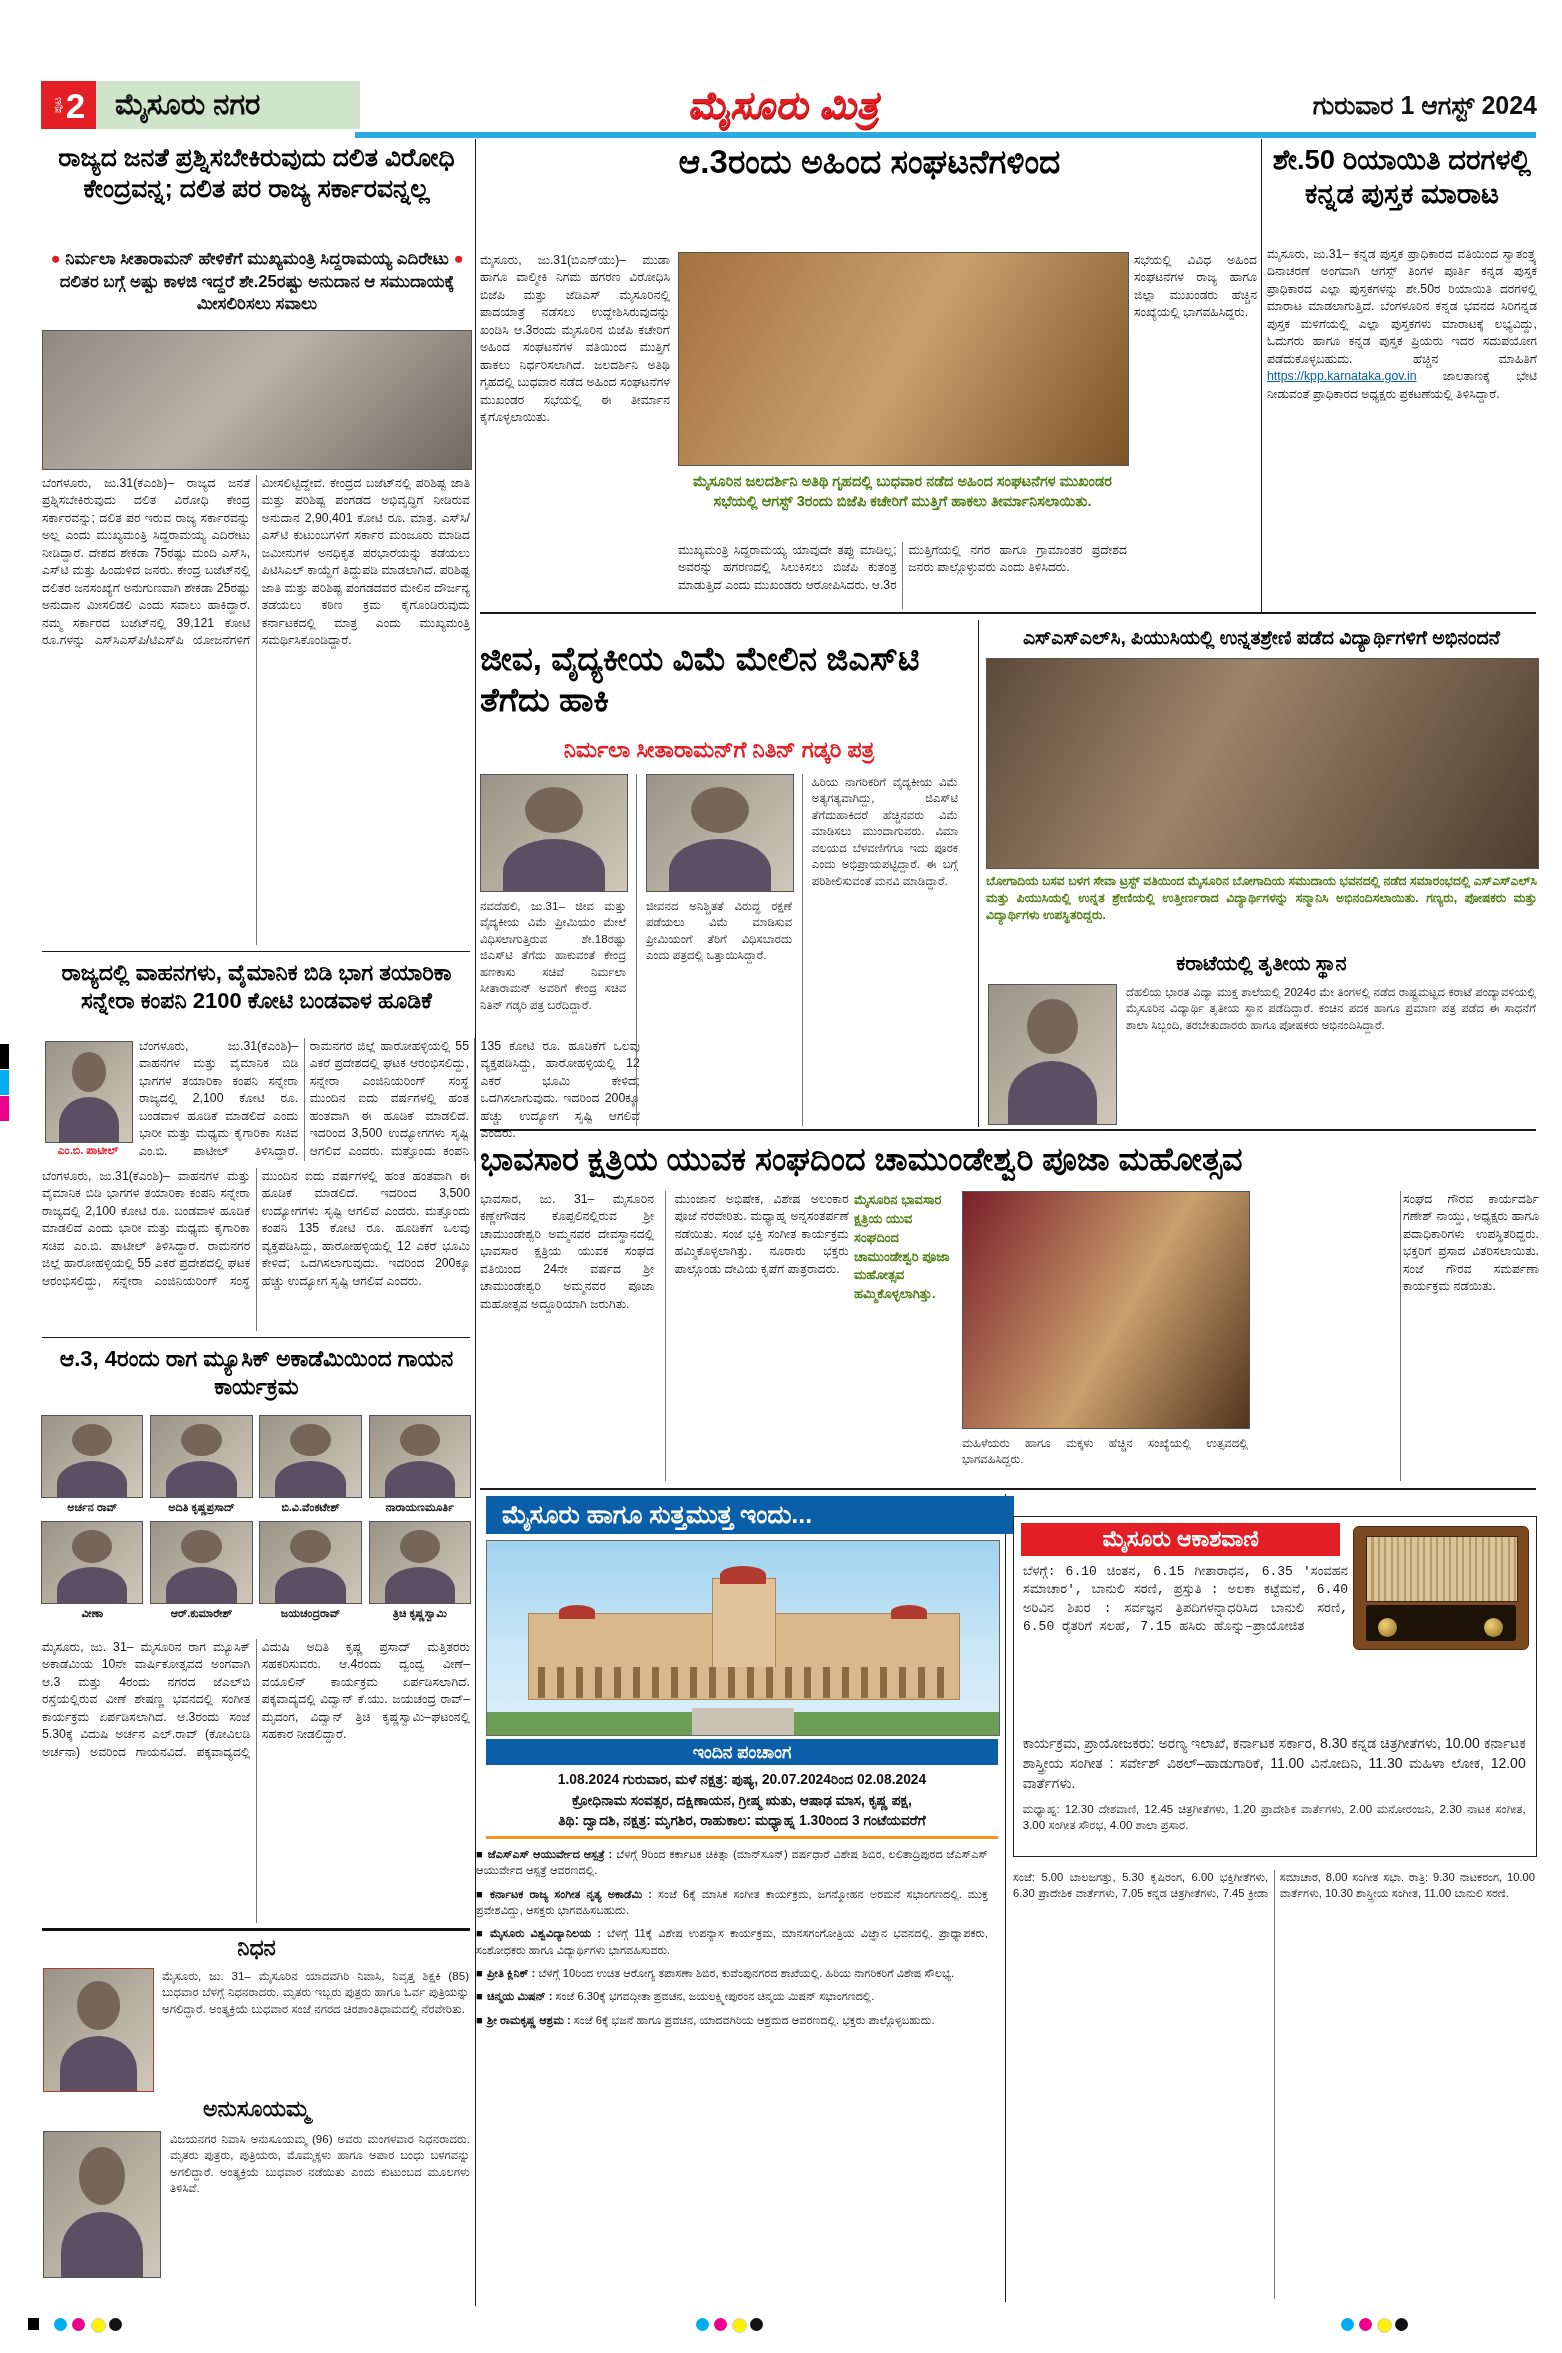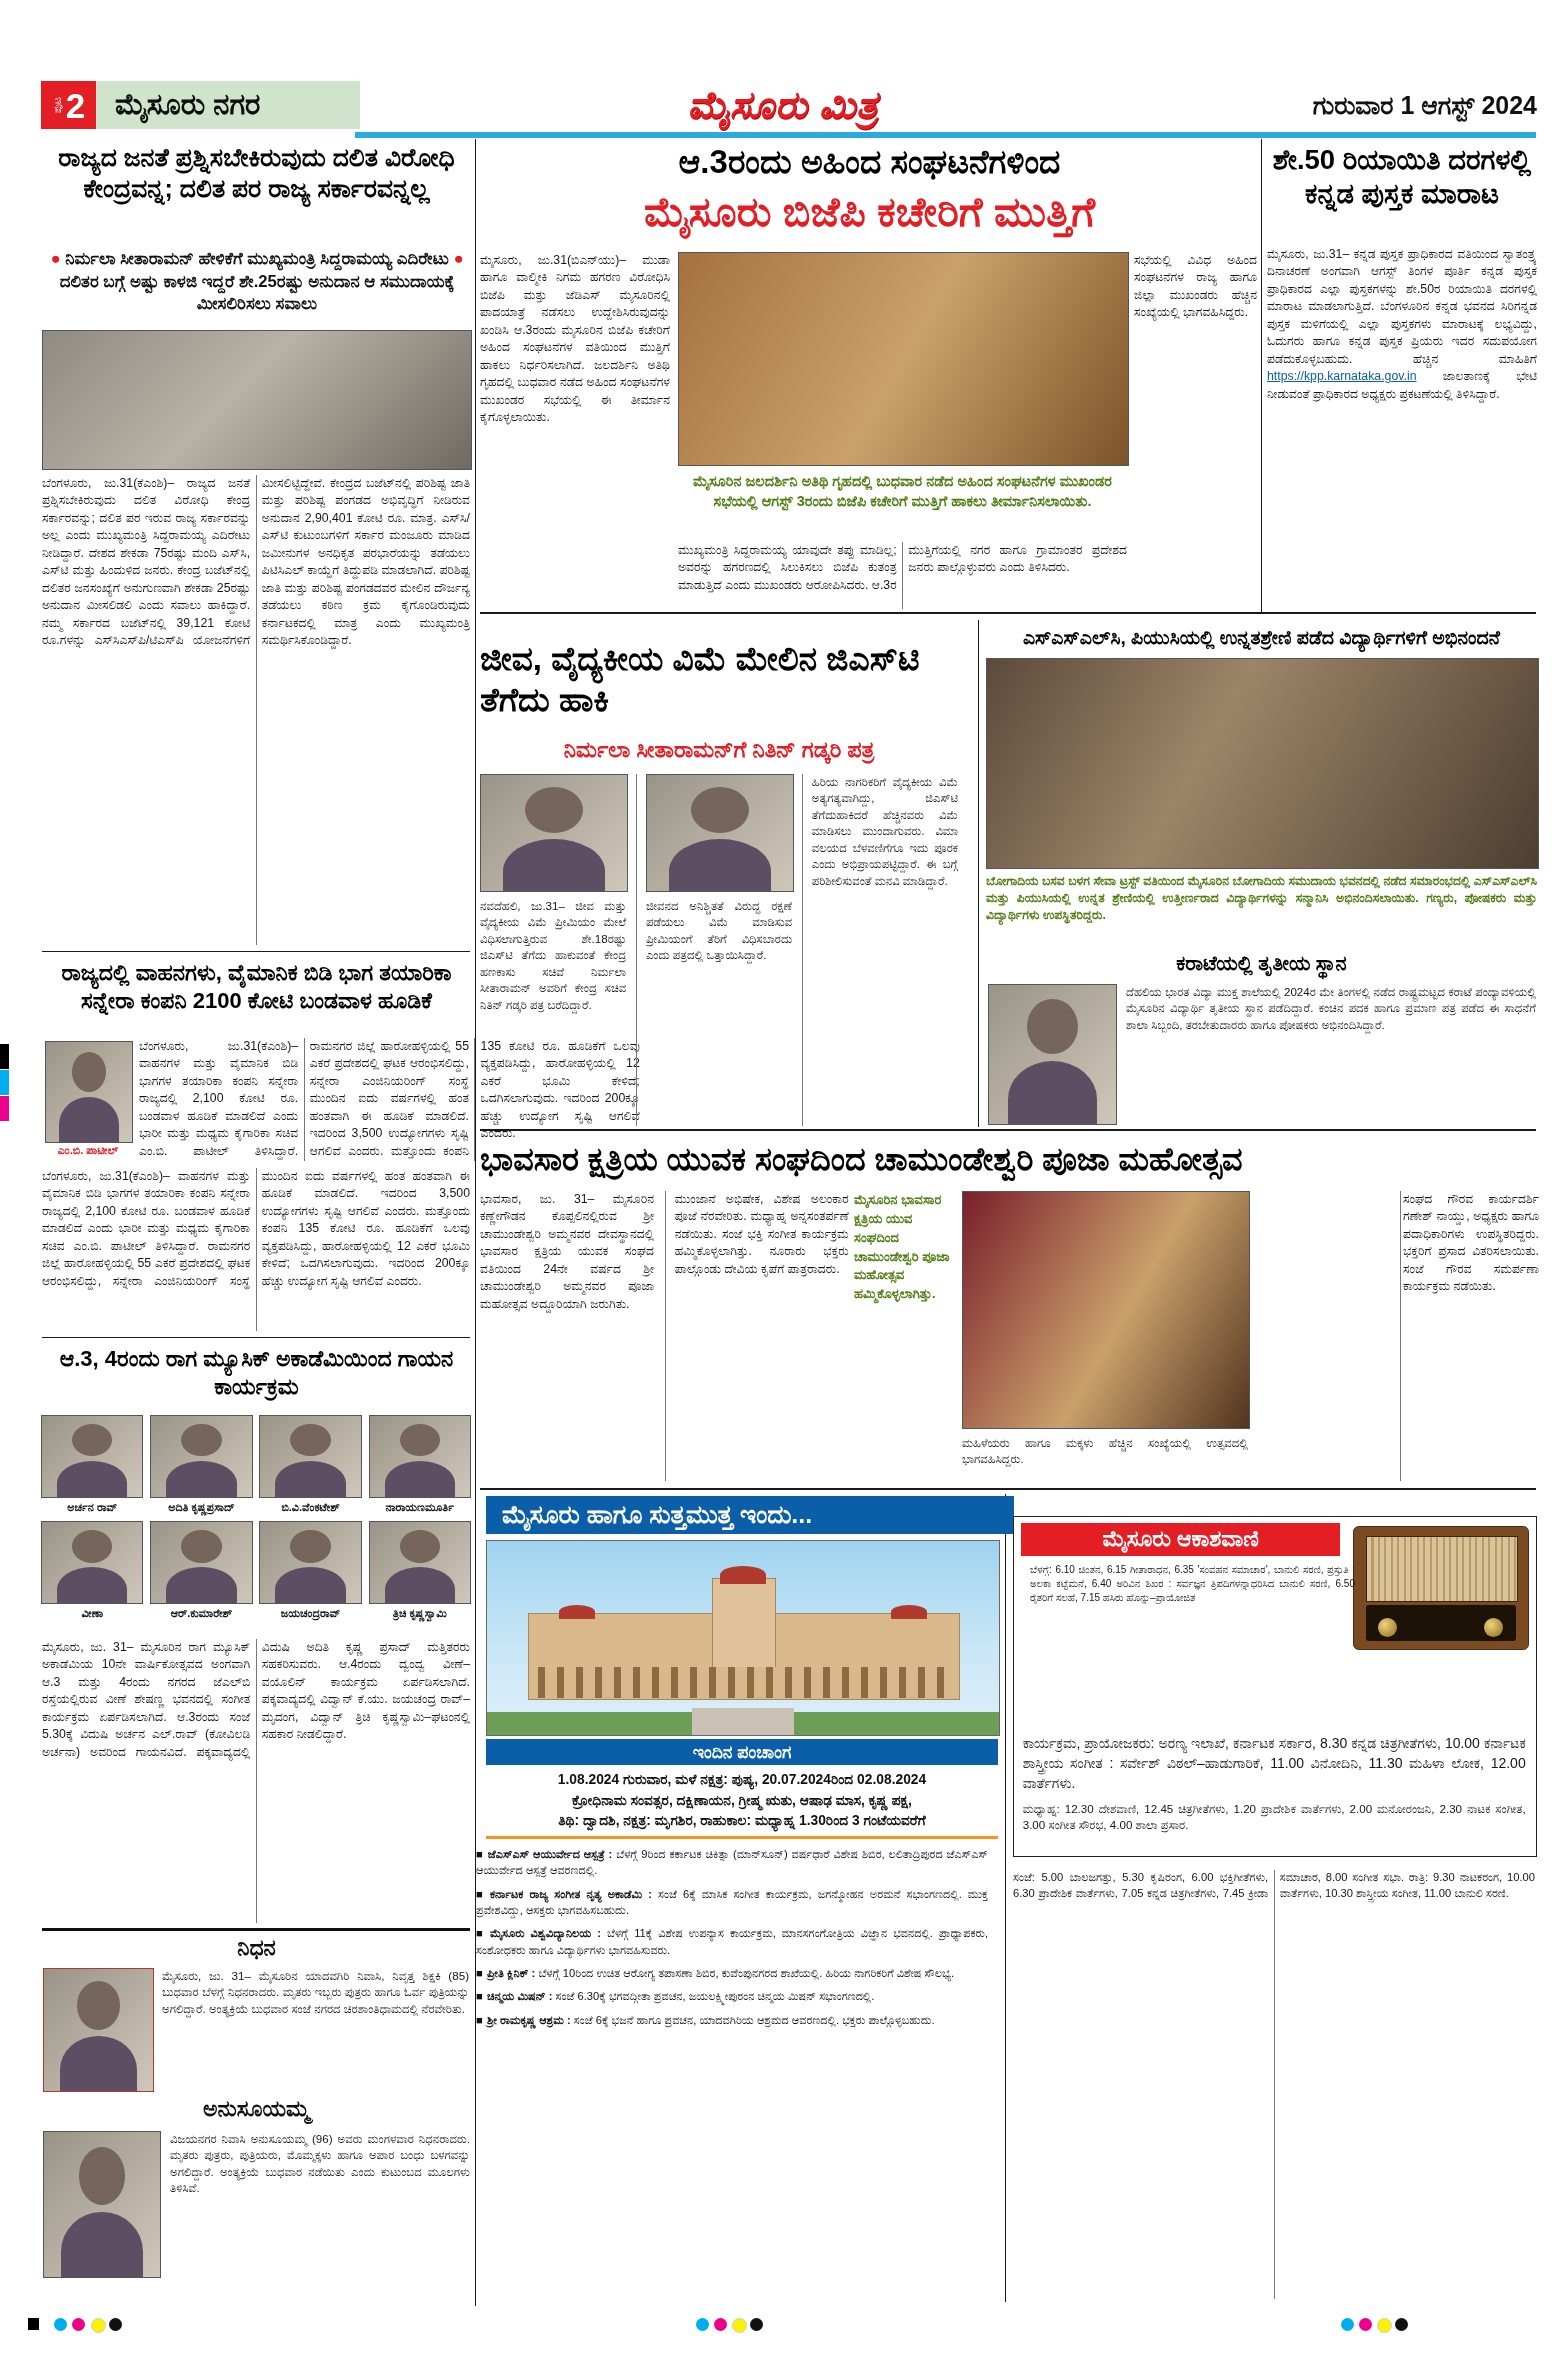--- a/index.html
+++ b/index.html
@@ -158,21 +158,20 @@
 
   <div class="nd-rule abs" style="left:42px;top:1928px;width:428px;"></div>
   <div class="abs nd-head" style="left:40px;top:1935px;width:433px;">ನಿಧನ</div>
   <div class="face" style="position:absolute;left:43px;top:1968px;width:109px;height:122px;border:1.4px solid #b03a2e;"></div>
   <div class="abs body-txt" style="left:162px;top:1968px;width:307px;height:122px;font-size:11.6px;">ಮೈಸೂರು, ಜು. 31– ಮೈಸೂರಿನ ಯಾದವಗಿರಿ ನಿವಾಸಿ, ನಿವೃತ್ತ ಶಿಕ್ಷಕಿ (85) ಬುಧವಾರ ಬೆಳಗ್ಗೆ ನಿಧನರಾದರು. ಮೃತರು ಇಬ್ಬರು ಪುತ್ರರು ಹಾಗೂ ಓರ್ವ ಪುತ್ರಿಯನ್ನು ಅಗಲಿದ್ದಾರೆ. ಅಂತ್ಯಕ್ರಿಯೆ ಬುಧವಾರ ಸಂಜೆ ನಗರದ ಚಿರಶಾಂತಿಧಾಮದಲ್ಲಿ ನೆರವೇರಿತು.</div>
   <div class="abs nd-head" style="left:40px;top:2096px;width:433px;">ಅನುಸೂಯಮ್ಮ</div>
   <div class="face" style="position:absolute;left:43px;top:2131px;width:116px;height:145px;"></div>
   <div class="abs body-txt" style="left:170px;top:2131px;width:300px;height:159px;font-size:11.6px;">ವಿಜಯನಗರ ನಿವಾಸಿ ಅನುಸೂಯಮ್ಮ (96) ಅವರು ಮಂಗಳವಾರ ನಿಧನರಾದರು. ಮೃತರು ಪುತ್ರರು, ಪುತ್ರಿಯರು, ಮೊಮ್ಮಕ್ಕಳು ಹಾಗೂ ಅಪಾರ ಬಂಧು ಬಳಗವನ್ನು ಅಗಲಿದ್ದಾರೆ. ಅಂತ್ಯಕ್ರಿಯೆ ಬುಧವಾರ ನಡೆಯಿತು ಎಂದು ಕುಟುಂಬದ ಮೂಲಗಳು ತಿಳಿಸಿವೆ.</div>
 
   <div class="abs hl" style="left:482px;top:141px;width:775px;font-size:33px;">ಆ.3ರಂದು ಅಹಿಂದ ಸಂಘಟನೆಗಳಿಂದ</div>
-  <div class="abs hl red" style="left:482px;top:187px;width:775px;font-size:41px;">ಮೈಸೂರು ಬಿಜೆಪಿ ಕಚೇರಿಗೆ ಮುತ್ತಿಗೆ</div>
   <div class="abs body-txt" style="left:480px;top:252px;width:190px;height:357px;">ಮೈಸೂರು, ಜು.31(ಬಿಎನ್‌ಯು)– ಮುಡಾ ಹಾಗೂ ವಾಲ್ಮೀಕಿ ನಿಗಮ ಹಗರಣ ವಿರೋಧಿಸಿ ಬಿಜೆಪಿ ಮತ್ತು ಜೆಡಿಎಸ್ ಮೈಸೂರಿನಲ್ಲಿ ಪಾದಯಾತ್ರೆ ನಡೆಸಲು ಉದ್ದೇಶಿಸಿರುವುದನ್ನು ಖಂಡಿಸಿ ಆ.3ರಂದು ಮೈಸೂರಿನ ಬಿಜೆಪಿ ಕಚೇರಿಗೆ ಅಹಿಂದ ಸಂಘಟನೆಗಳ ವತಿಯಿಂದ ಮುತ್ತಿಗೆ ಹಾಕಲು ನಿರ್ಧರಿಸಲಾಗಿದೆ. ಜಲದರ್ಶಿನಿ ಅತಿಥಿ ಗೃಹದಲ್ಲಿ ಬುಧವಾರ ನಡೆದ ಅಹಿಂದ ಸಂಘಟನೆಗಳ ಮುಖಂಡರ ಸಭೆಯಲ್ಲಿ ಈ ತೀರ್ಮಾನ ಕೈಗೊಳ್ಳಲಾಯಿತು.</div>
   <div class="photo warm" style="left:678px;top:252px;width:449px;height:212px;"></div>
   <div class="abs caption" style="left:678px;top:471px;width:449px;font-size:14.5px;text-align:center;line-height:1.4;">ಮೈಸೂರಿನ ಜಲದರ್ಶಿನಿ ಅತಿಥಿ ಗೃಹದಲ್ಲಿ ಬುಧವಾರ ನಡೆದ ಅಹಿಂದ ಸಂಘಟನೆಗಳ ಮುಖಂಡರ ಸಭೆಯಲ್ಲಿ ಆಗಸ್ಟ್ 3ರಂದು ಬಿಜೆಪಿ ಕಚೇರಿಗೆ ಮುತ್ತಿಗೆ ಹಾಕಲು ತೀರ್ಮಾನಿಸಲಾಯಿತು.</div>
   <div class="abs body-txt" style="left:1134px;top:252px;width:123px;height:357px;">ಸಭೆಯಲ್ಲಿ ವಿವಿಧ ಅಹಿಂದ ಸಂಘಟನೆಗಳ ರಾಜ್ಯ ಹಾಗೂ ಜಿಲ್ಲಾ ಮುಖಂಡರು ಹೆಚ್ಚಿನ ಸಂಖ್ಯೆಯಲ್ಲಿ ಭಾಗವಹಿಸಿದ್ದರು.</div>
   <div class="abs body-txt cols2" style="left:678px;top:542px;width:449px;height:67px;">ಮುಖ್ಯಮಂತ್ರಿ ಸಿದ್ದರಾಮಯ್ಯ ಯಾವುದೇ ತಪ್ಪು ಮಾಡಿಲ್ಲ; ಅವರನ್ನು ಹಗರಣದಲ್ಲಿ ಸಿಲುಕಿಸಲು ಬಿಜೆಪಿ ಕುತಂತ್ರ ಮಾಡುತ್ತಿದೆ ಎಂದು ಮುಖಂಡರು ಆರೋಪಿಸಿದರು. ಆ.3ರ ಮುತ್ತಿಗೆಯಲ್ಲಿ ನಗರ ಹಾಗೂ ಗ್ರಾಮಾಂತರ ಪ್ರದೇಶದ ಜನರು ಪಾಲ್ಗೊಳ್ಳುವರು ಎಂದು ತಿಳಿಸಿದರು.</div>
 
   <div class="abs hl" style="left:1267px;top:143px;width:270px;font-size:27.5px;">ಶೇ.50 ರಿಯಾಯಿತಿ ದರಗಳಲ್ಲಿ ಕನ್ನಡ ಪುಸ್ತಕ ಮಾರಾಟ</div>
   <div class="abs body-txt" style="left:1267px;top:246px;width:270px;height:362px;">
     <span>ಮೈಸೂರು, ಜು.31– ಕನ್ನಡ ಪುಸ್ತಕ ಪ್ರಾಧಿಕಾರದ ವತಿಯಿಂದ ಸ್ವಾತಂತ್ರ್ಯ ದಿನಾಚರಣೆ ಅಂಗವಾಗಿ ಆಗಸ್ಟ್ ತಿಂಗಳ ಪೂರ್ತಿ ಕನ್ನಡ ಪುಸ್ತಕ ಪ್ರಾಧಿಕಾರದ ಎಲ್ಲಾ ಪುಸ್ತಕಗಳನ್ನು ಶೇ.50ರ ರಿಯಾಯಿತಿ ದರಗಳಲ್ಲಿ ಮಾರಾಟ ಮಾಡಲಾಗುತ್ತಿದೆ. ಬೆಂಗಳೂರಿನ ಕನ್ನಡ ಭವನದ ಸಿರಿಗನ್ನಡ ಪುಸ್ತಕ ಮಳಿಗೆಯಲ್ಲಿ ಎಲ್ಲಾ ಪುಸ್ತಕಗಳು ಮಾರಾಟಕ್ಕೆ ಲಭ್ಯವಿದ್ದು, ಓದುಗರು ಹಾಗೂ ಕನ್ನಡ ಪುಸ್ತಕ ಪ್ರಿಯರು ಇದರ ಸದುಪಯೋಗ ಪಡೆದುಕೊಳ್ಳಬಹುದು. ಹೆಚ್ಚಿನ ಮಾಹಿತಿಗೆ</span>
     <a class="link">https://kpp.karnataka.gov.in</a>
@@ -238,21 +237,21 @@
   </div>
 
   <div class="abs radio-box" style="left:1013px;top:1516px;width:522px;height:339px;">
     <div class="radio-title" style="position:absolute;left:7.2px;top:5.8px;width:319px;height:33px;">ಮೈಸೂರು ಆಕಾಶವಾಣಿ</div>
     <div class="radio" style="right:7.2px;top:8.7px;width:174px;height:122px;">
       <div class="grille"></div>
       <div class="panel"></div>
       <div class="knob" style="left:14%;"></div>
       <div class="knob" style="right:14%;"></div>
     </div>
-    <div class="body-txt" style="position:absolute;left:16px;top:46px;width:325px;font-size:10px;">ಬೆಳಗ್ಗೆ: 6.10 ಚಿಂತನ, 6.15 ಗೀತಾರಾಧನ, 6.35 'ಸಂವಹನ ಸಮಾಚಾರ', ಬಾನುಲಿ ಸರಣಿ, ಪ್ರಸ್ತುತಿ : ಅಲಕಾ ಕಟ್ಟೆಮನೆ, 6.40 ಅರಿವಿನ ಶಿಖರ : ಸರ್ವಜ್ಞನ ತ್ರಿಪದಿಗಳನ್ನಾಧರಿಸಿದ ಬಾನುಲಿ ಸರಣಿ, 6.50 ರೈತರಿಗೆ ಸಲಹೆ, 7.15 ಹಸಿರು ಹೊನ್ನು–ಪ್ರಾಯೋಜಿತ</div>
+    <div class="body-txt" style="position:absolute;left:9px;top:46px;width:325px;font-size:13px;font-family:Liberation Mono, monospace;">ಬೆಳಗ್ಗೆ: 6.10 ಚಿಂತನ, 6.15 ಗೀತಾರಾಧನ, 6.35 'ಸಂವಹನ ಸಮಾಚಾರ', ಬಾನುಲಿ ಸರಣಿ, ಪ್ರಸ್ತುತಿ : ಅಲಕಾ ಕಟ್ಟೆಮನೆ, 6.40 ಅರಿವಿನ ಶಿಖರ : ಸರ್ವಜ್ಞನ ತ್ರಿಪದಿಗಳನ್ನಾಧರಿಸಿದ ಬಾನುಲಿ ಸರಣಿ, 6.50 ರೈತರಿಗೆ ಸಲಹೆ, 7.15 ಹಸಿರು ಹೊನ್ನು–ಪ್ರಾಯೋಜಿತ</div>
     <div class="body-txt" style="position:absolute;left:8.7px;top:217px;width:503px;font-size:14px;">ಕಾರ್ಯಕ್ರಮ, ಪ್ರಾಯೋಜಕರು: ಅರಣ್ಯ ಇಲಾಖೆ, ಕರ್ನಾಟಕ ಸರ್ಕಾರ, 8.30 ಕನ್ನಡ ಚಿತ್ರಗೀತೆಗಳು, 10.00 ಕರ್ನಾಟಕ ಶಾಸ್ತ್ರೀಯ ಸಂಗೀತ : ಸರ್ವೇಶ್ ವಿಠಲ್–ಹಾಡುಗಾರಿಕೆ, 11.00 ವಿನೋದಿನಿ, 11.30 ಮಹಿಳಾ ಲೋಕ, 12.00 ವಾರ್ತೆಗಳು.</div>
     <div class="body-txt" style="position:absolute;left:8.7px;top:284px;width:503px;font-size:11.6px;">ಮಧ್ಯಾಹ್ನ: 12.30 ದೇಶವಾಣಿ, 12.45 ಚಿತ್ರಗೀತೆಗಳು, 1.20 ಪ್ರಾದೇಶಿಕ ವಾರ್ತೆಗಳು, 2.00 ಮನೋರಂಜನಿ, 2.30 ನಾಟಕ ಸಂಗೀತ, 3.00 ಸಂಗೀತ ಸೌರಭ, 4.00 ಶಾಲಾ ಪ್ರಸಾರ.</div>
   </div>
   <div class="abs body-txt cols2" style="left:1013px;top:1870px;width:522px;height:429px;font-size:11.2px;">
     <span>ಸಂಜೆ: 5.00 ಬಾಲಜಗತ್ತು, 5.30 ಕೃಷಿರಂಗ, 6.00 ಭಕ್ತಿಗೀತೆಗಳು, 6.30 ಪ್ರಾದೇಶಿಕ ವಾರ್ತೆಗಳು, 7.05 ಕನ್ನಡ ಚಿತ್ರಗೀತೆಗಳು, 7.45 ಕ್ರೀಡಾ ಸಮಾಚಾರ, 8.00 ಸಂಗೀತ ಸಭಾ.</span>
     <span>ರಾತ್ರಿ: 9.30 ನಾಟಕರಂಗ, 10.00 ವಾರ್ತೆಗಳು, 10.30 ಶಾಸ್ತ್ರೀಯ ಸಂಗೀತ, 11.00 ಬಾನುಲಿ ಸರಣಿ.</span>
   </div>
 
   <div class="reg-sq" style="left:0;top:1044px;background:#000;"></div>
   <div class="reg-sq" style="left:0;top:1070px;background:#00aeef;"></div>

